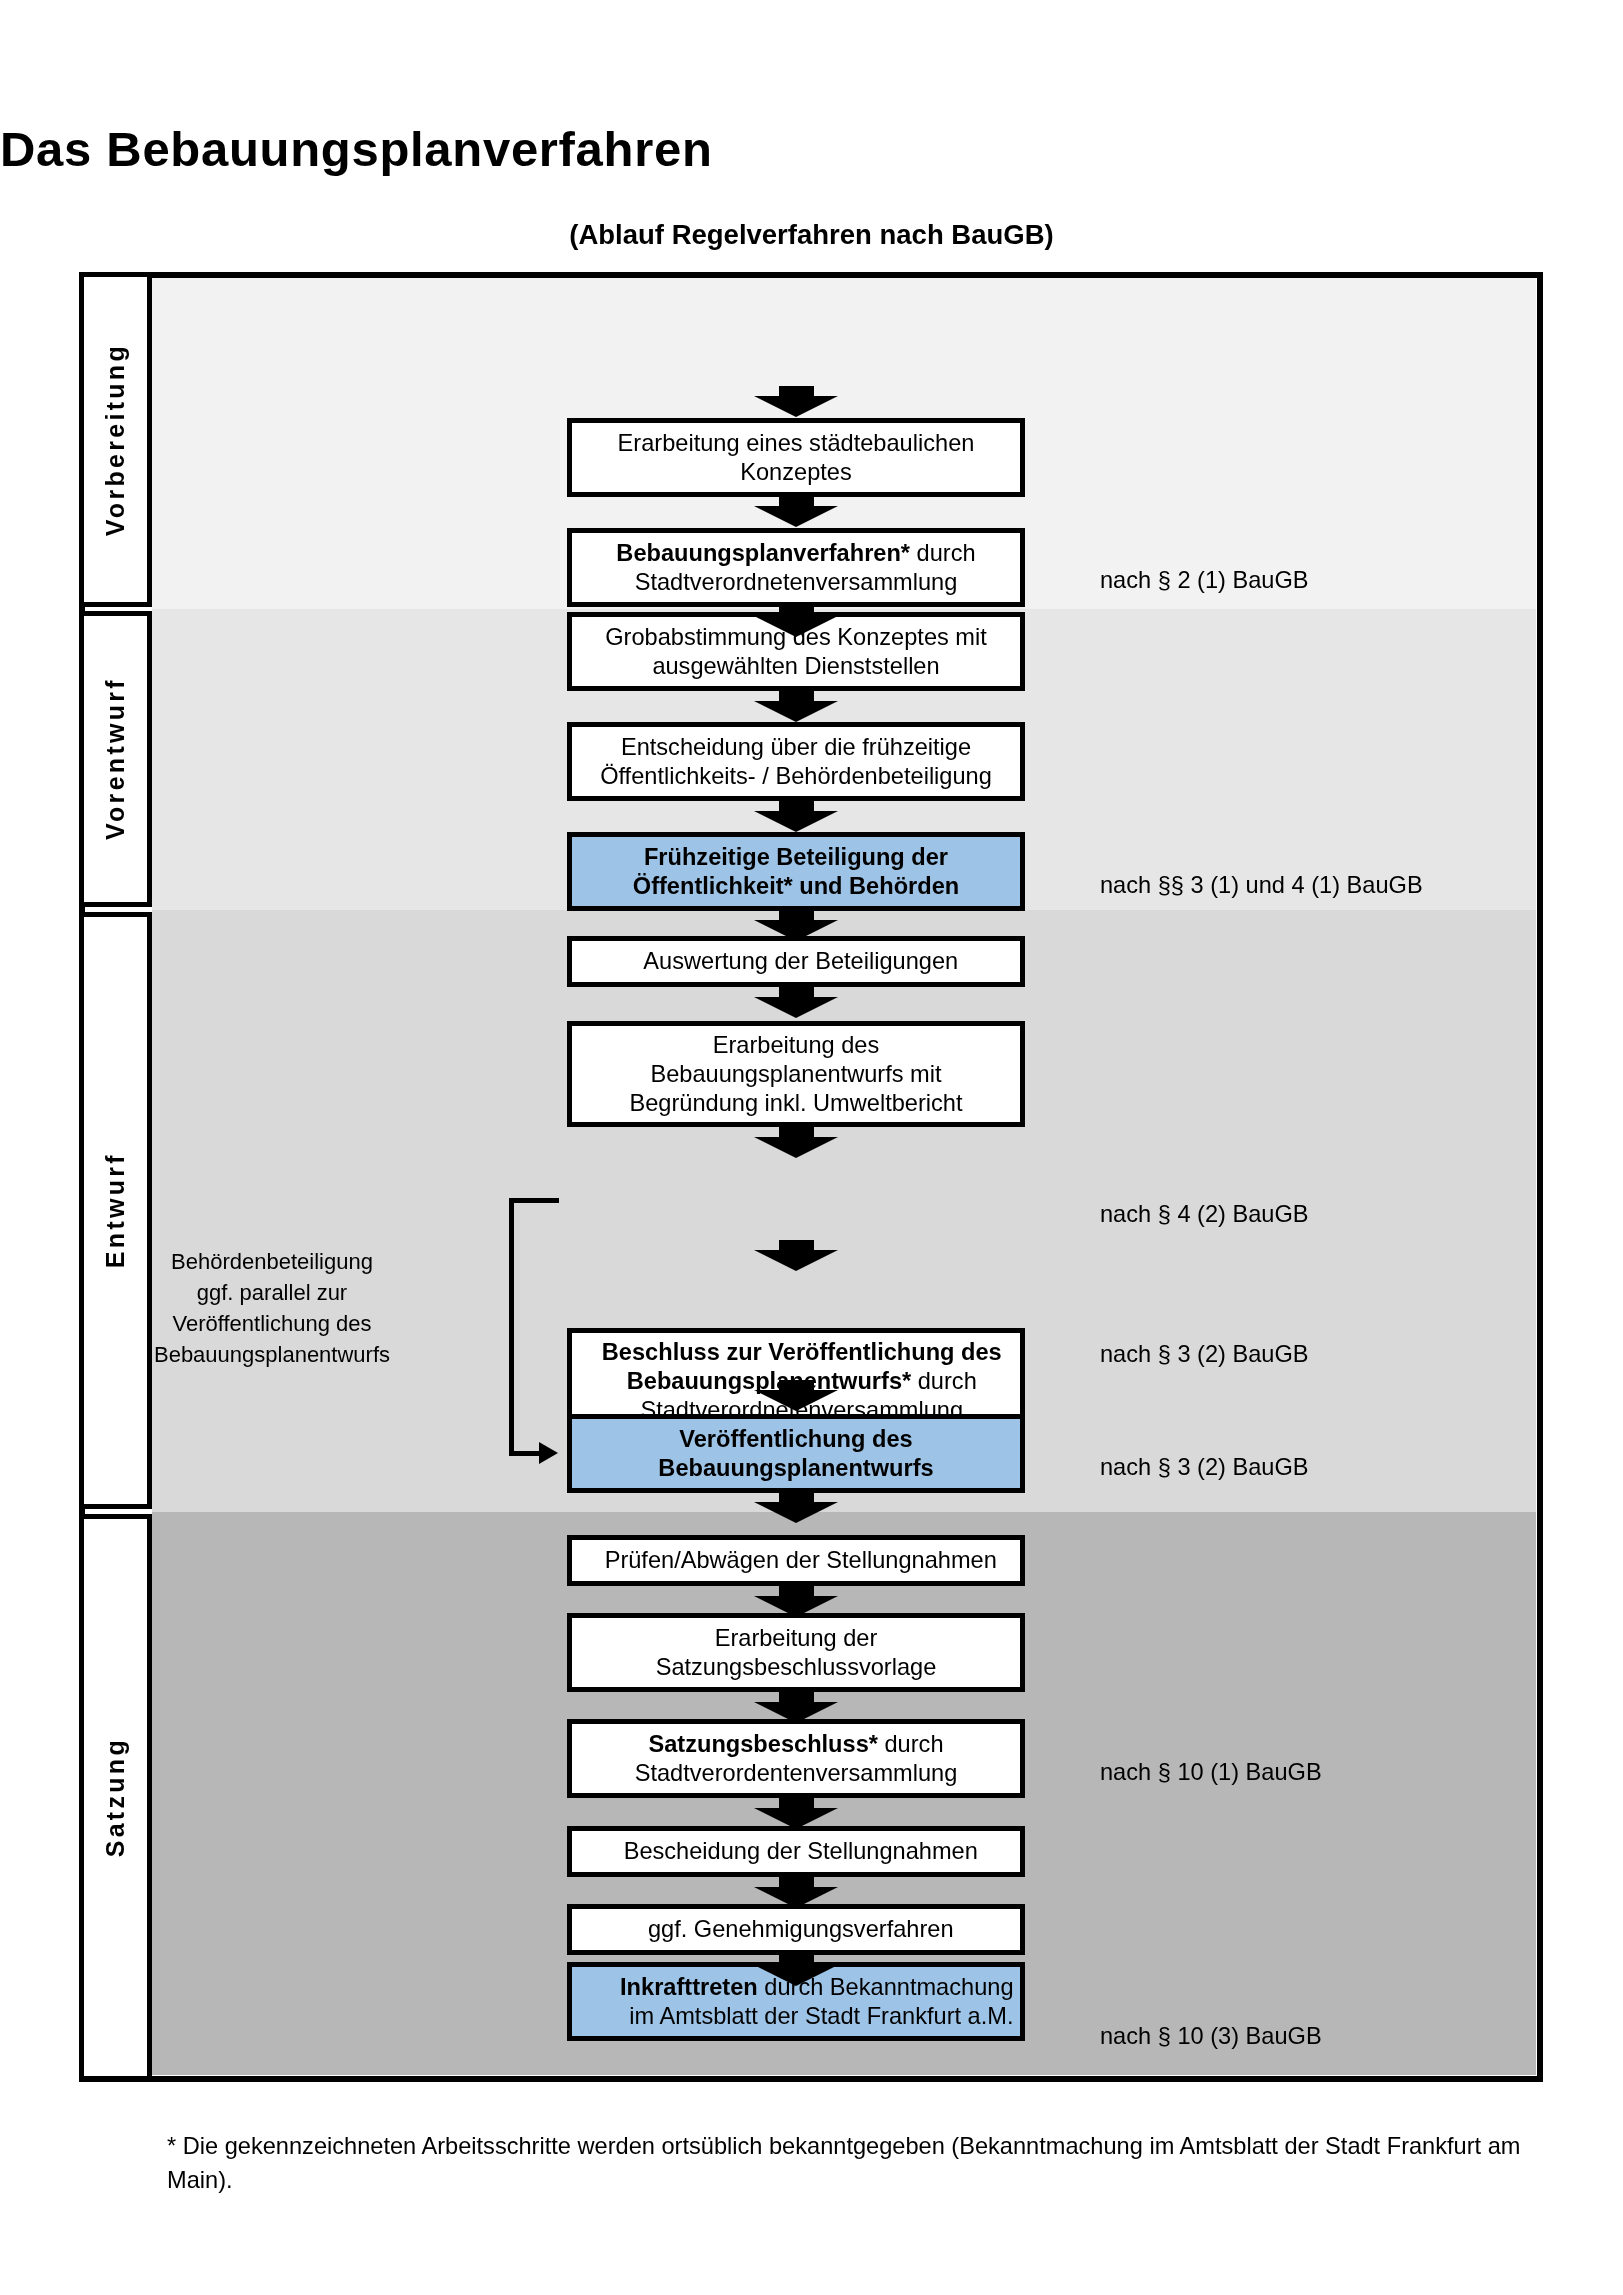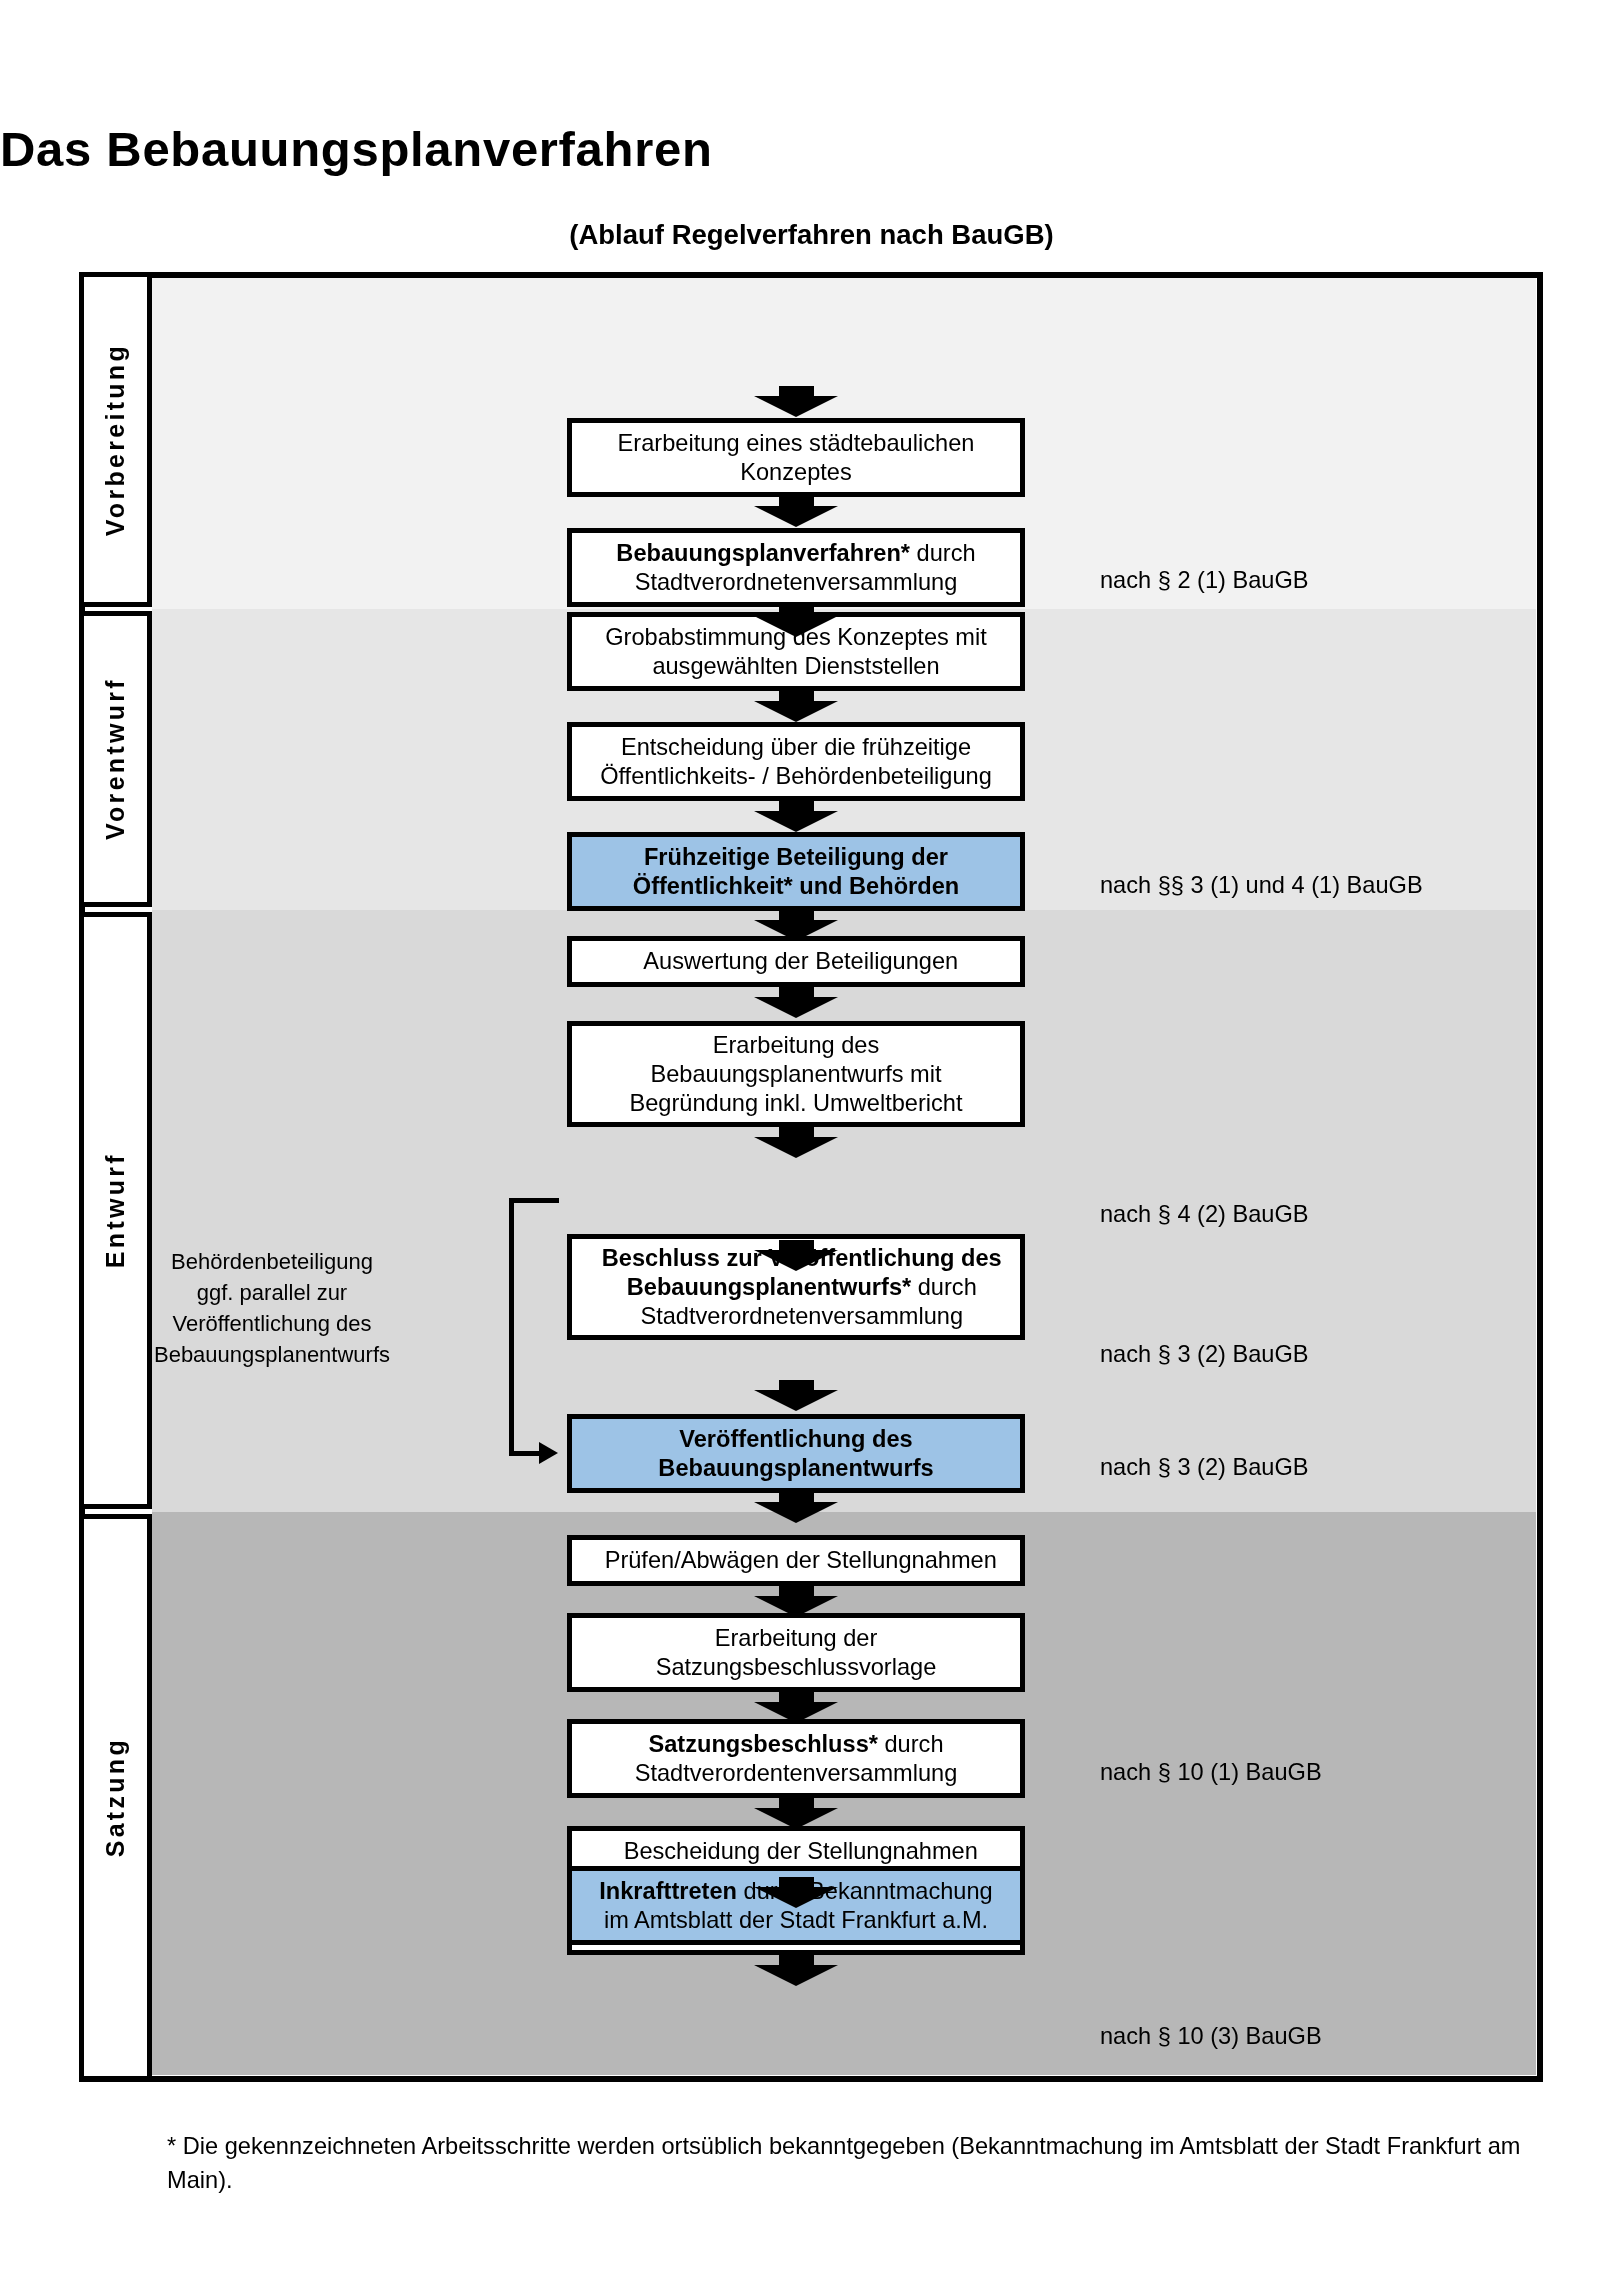--- a/index.html
+++ b/index.html
@@ -30,22 +30,22 @@
   .plab span{writing-mode:vertical-rl;transform:rotate(180deg);
         font-weight:bold;font-size:25px;letter-spacing:3.3px;white-space:nowrap;}
 
   
   .step{position:absolute;left:567px;width:458px;box-sizing:border-box;border:5.2px solid #000;
         background:#fff;text-align:center;font-size:23.6px;line-height:29px;
         display:flex;flex-direction:column;justify-content:center;z-index:4;padding:0 6.5px;}
   .h1{height:51px;padding-left:16px;} .h2{height:79px;} .h3{height:106px;}
   .s1{top:308px;} .s2{top:418px;} .s3{top:528px;}
   .s4{top:612px;} .s5{top:722px;} .s6{top:832px;}
-  .s7{top:936px;} .s8{top:1021px;} .s9{top:1161px;} .s10{top:1234px;padding-left:18px;} .s11{top:1414px;}
-  .s12{top:1535px;} .s13{top:1613px;} .s14{top:1719px;} .s15{top:1826px;} .s16{top:1904px;} .s17{top:1866px;}
+  .s7{top:936px;} .s8{top:1021px;} .s9{top:1161px;} .s10{top:1328px;padding-left:18px;} .s11{top:1414px;}
+  .s12{top:1535px;} .s13{top:1613px;} .s14{top:1719px;} .s15{top:1826px;} .s16{top:1904px;} .s17{top:1962px;align-items:flex-end;}
 
   
   .arr{position:absolute;left:754px;width:84px;height:31px;display:flex;
        flex-direction:column;align-items:center;z-index:4;}
   .arr i{display:block;}
   .arr .stem{width:35px;height:10.5px;background:#000;}
   .arr .head{width:0;height:0;border-left:42px solid transparent;
              border-right:42px solid transparent;border-top:21px solid #000;}
   .ar1{top:386px;} .ar2{top:496px;} .ar3{top:606px;}
   .ar4{top:691px;} .ar5{top:801px;} .ar6{top:910px;}

